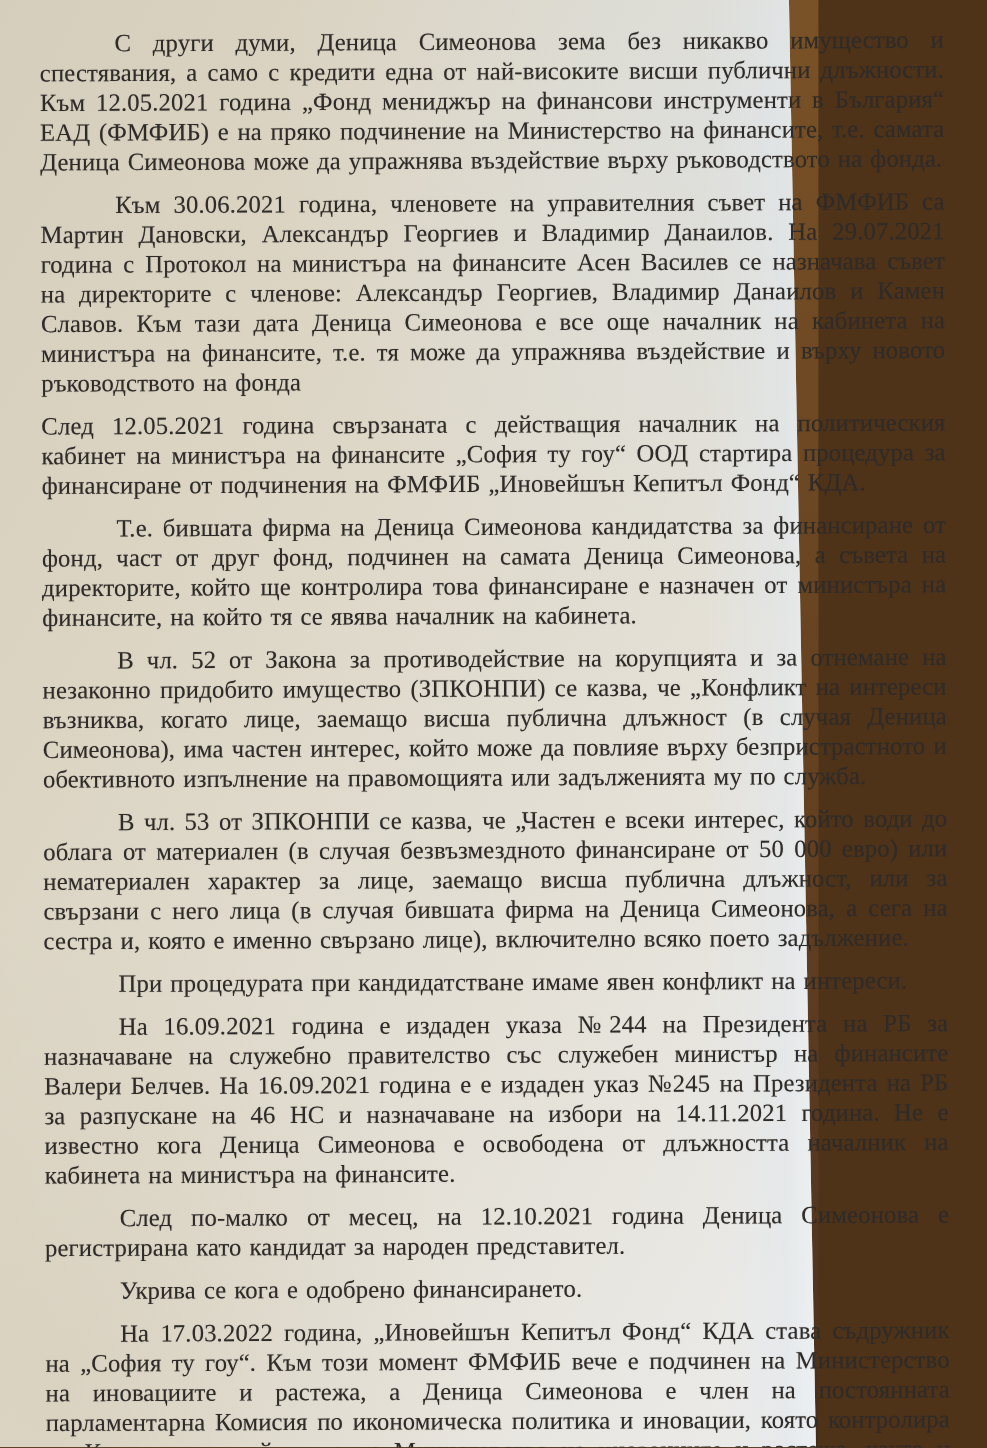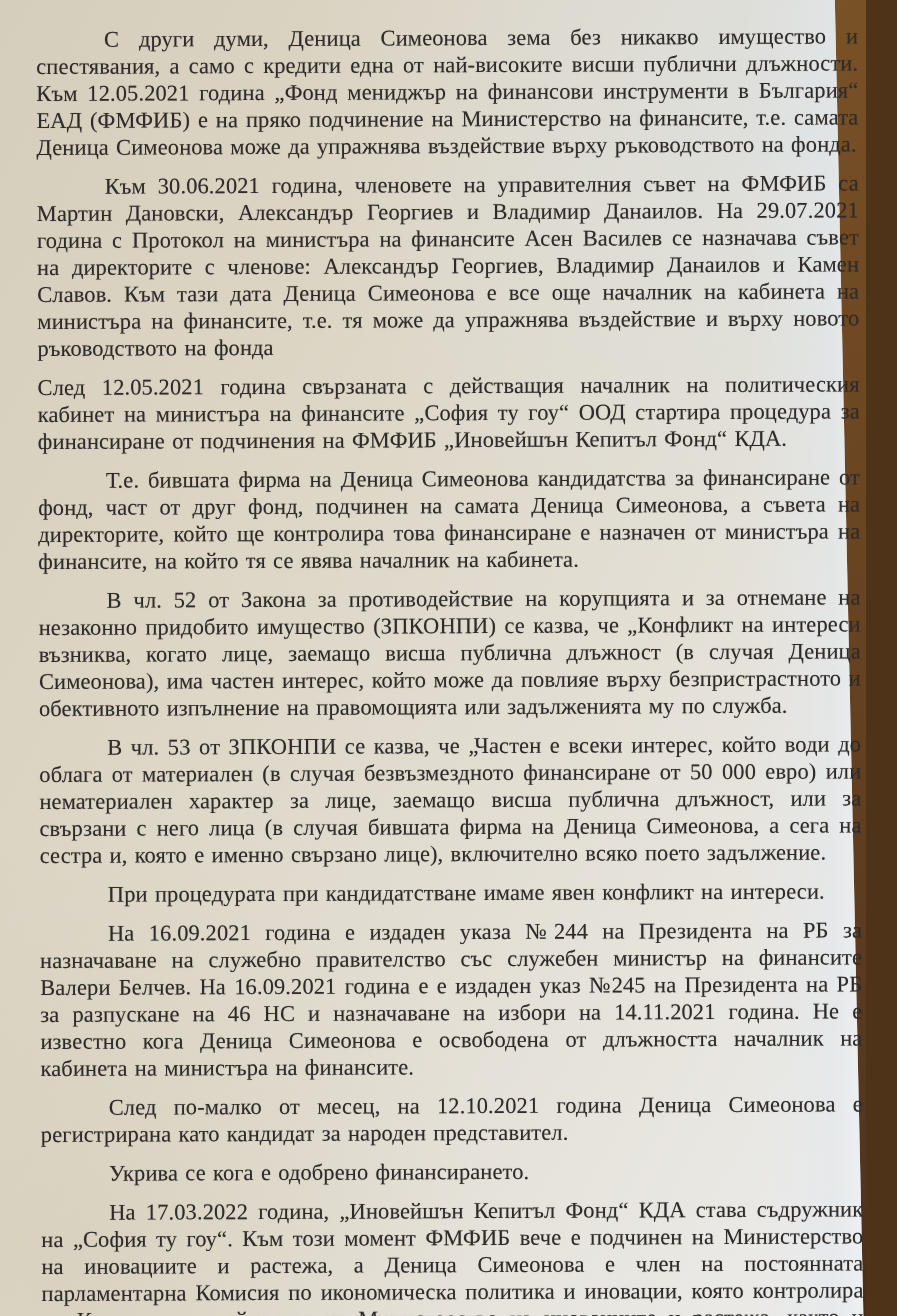--- a/index.html
+++ b/index.html
@@ -6,21 +6,21 @@
   html, body { margin: 0; padding: 0; }
   body {
     width: 897px;
     height: 1316px;
     overflow: hidden;
     background: #4f3319;
     font-family: "Liberation Serif", "DejaVu Serif", serif;
   }
   .scene {
     position: relative;
-    width: 866px;
+    width: 744px;
     height: 1316px;
   }
   
   .wood {
     position: absolute;
     inset: 0;
     background:
       linear-gradient(172deg, #7e5529 0%, #714b24 25%, #634020 60%, #523520 90%, #472d18 100%);
   }
   

